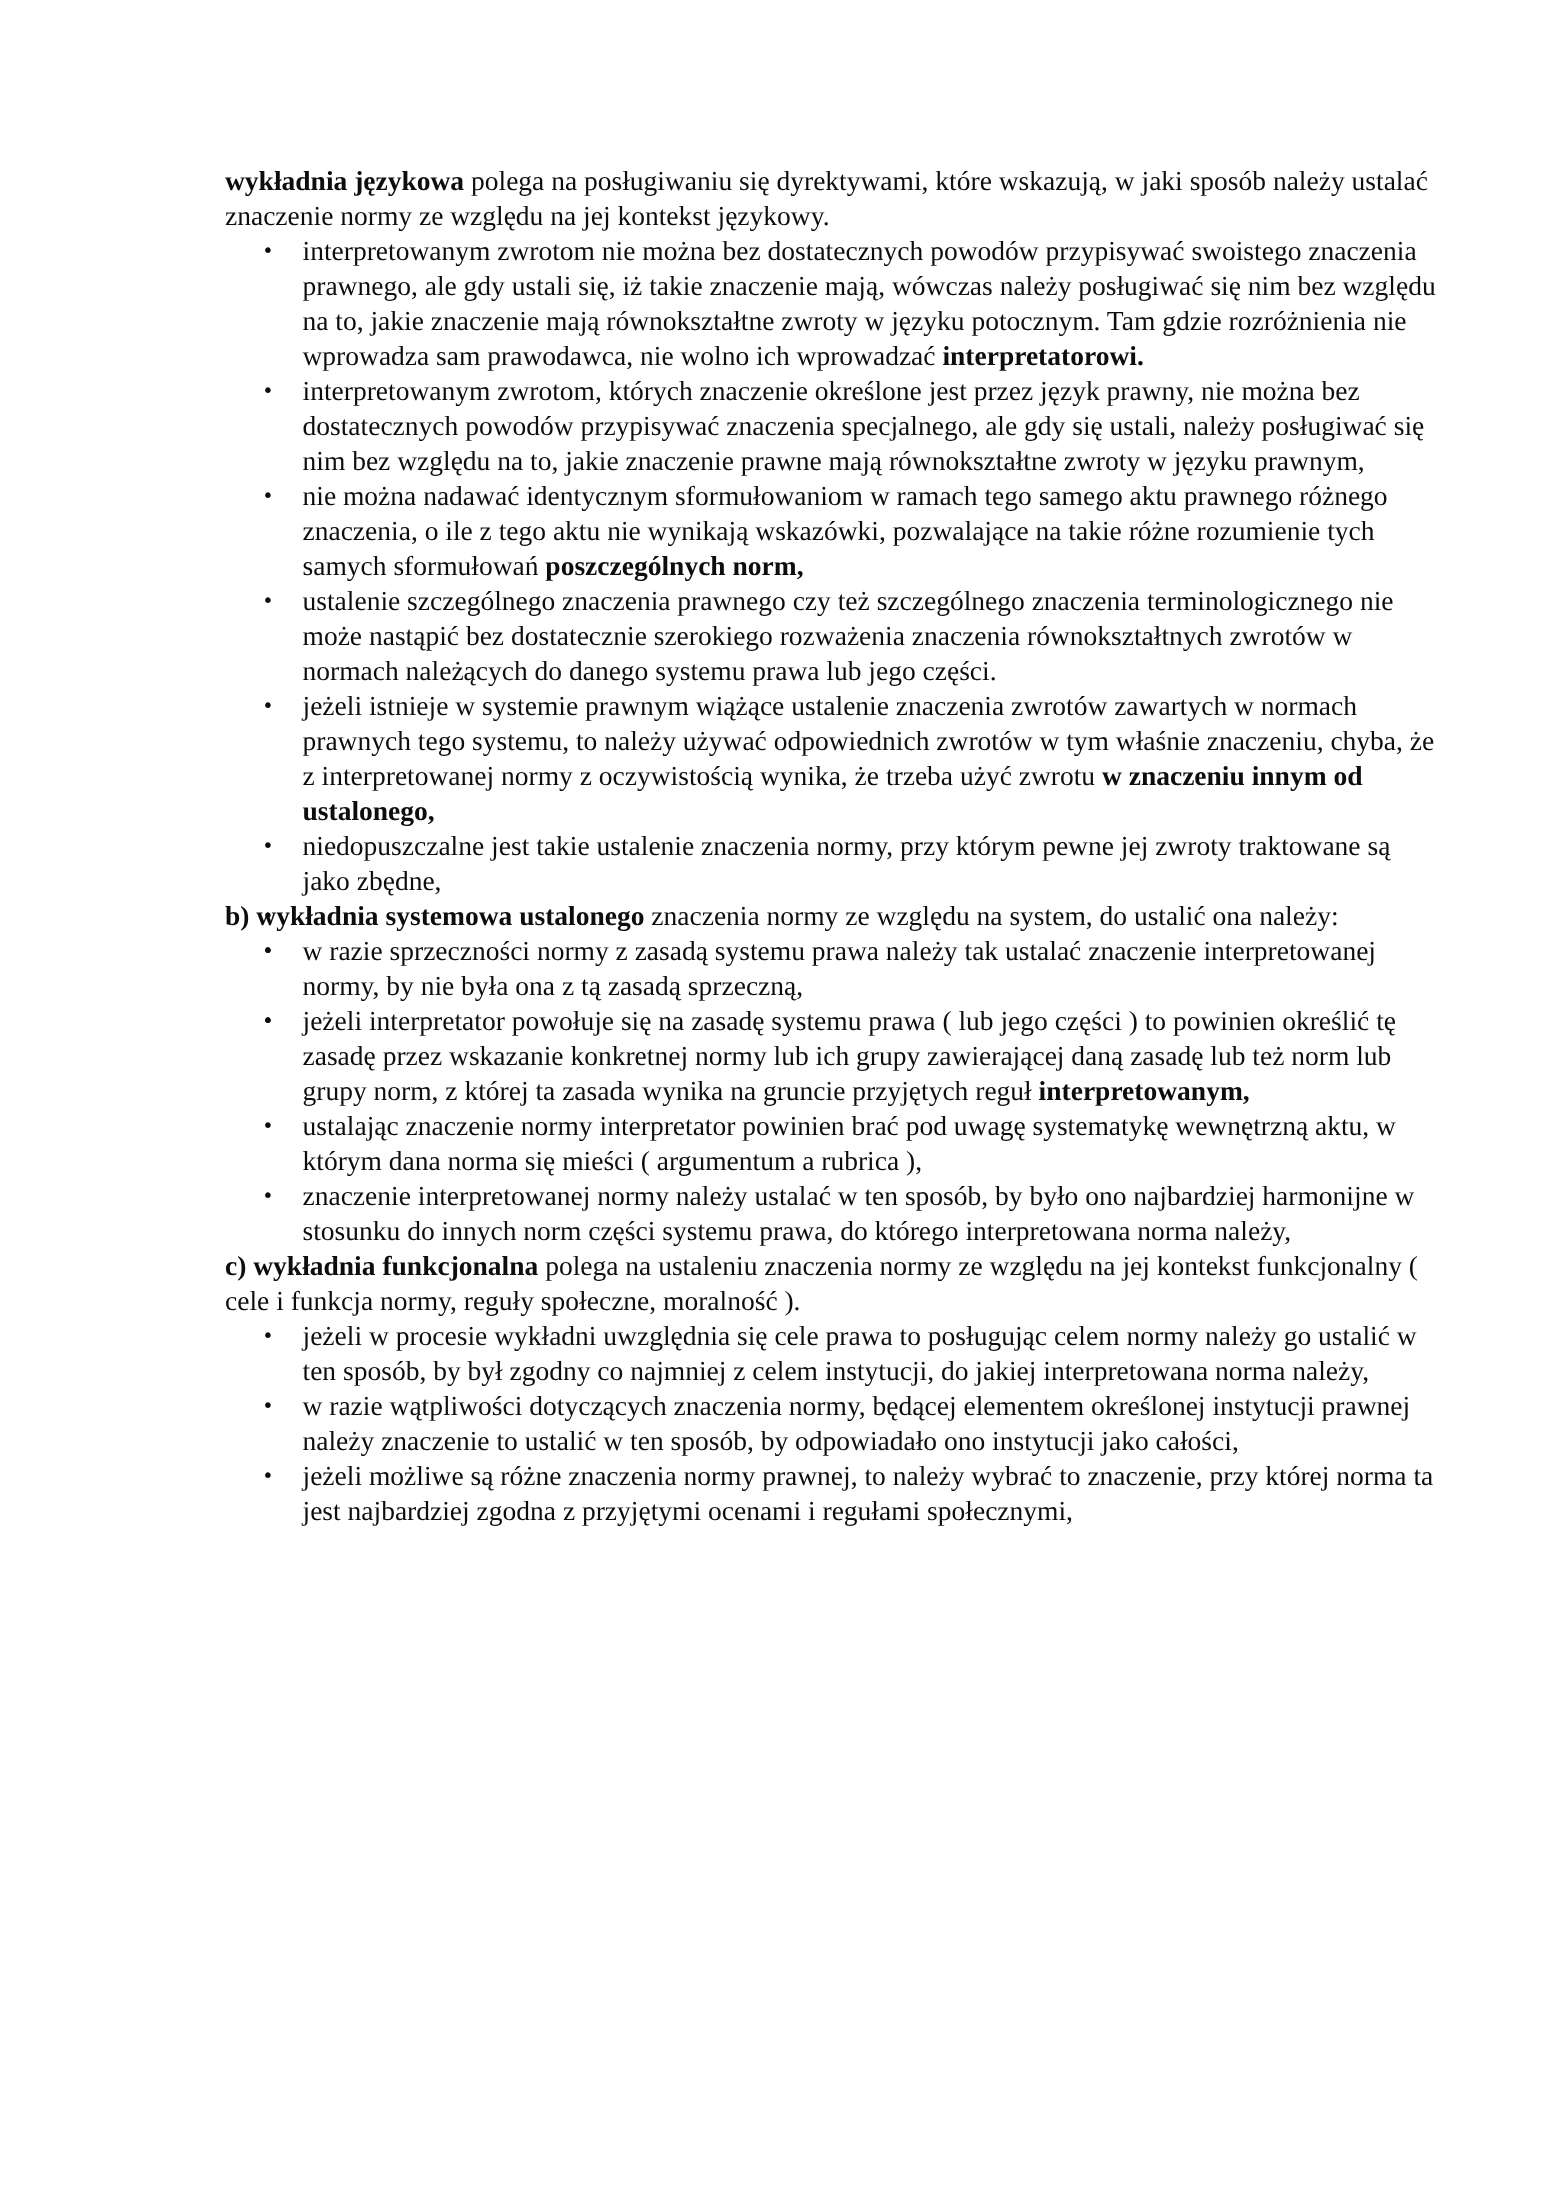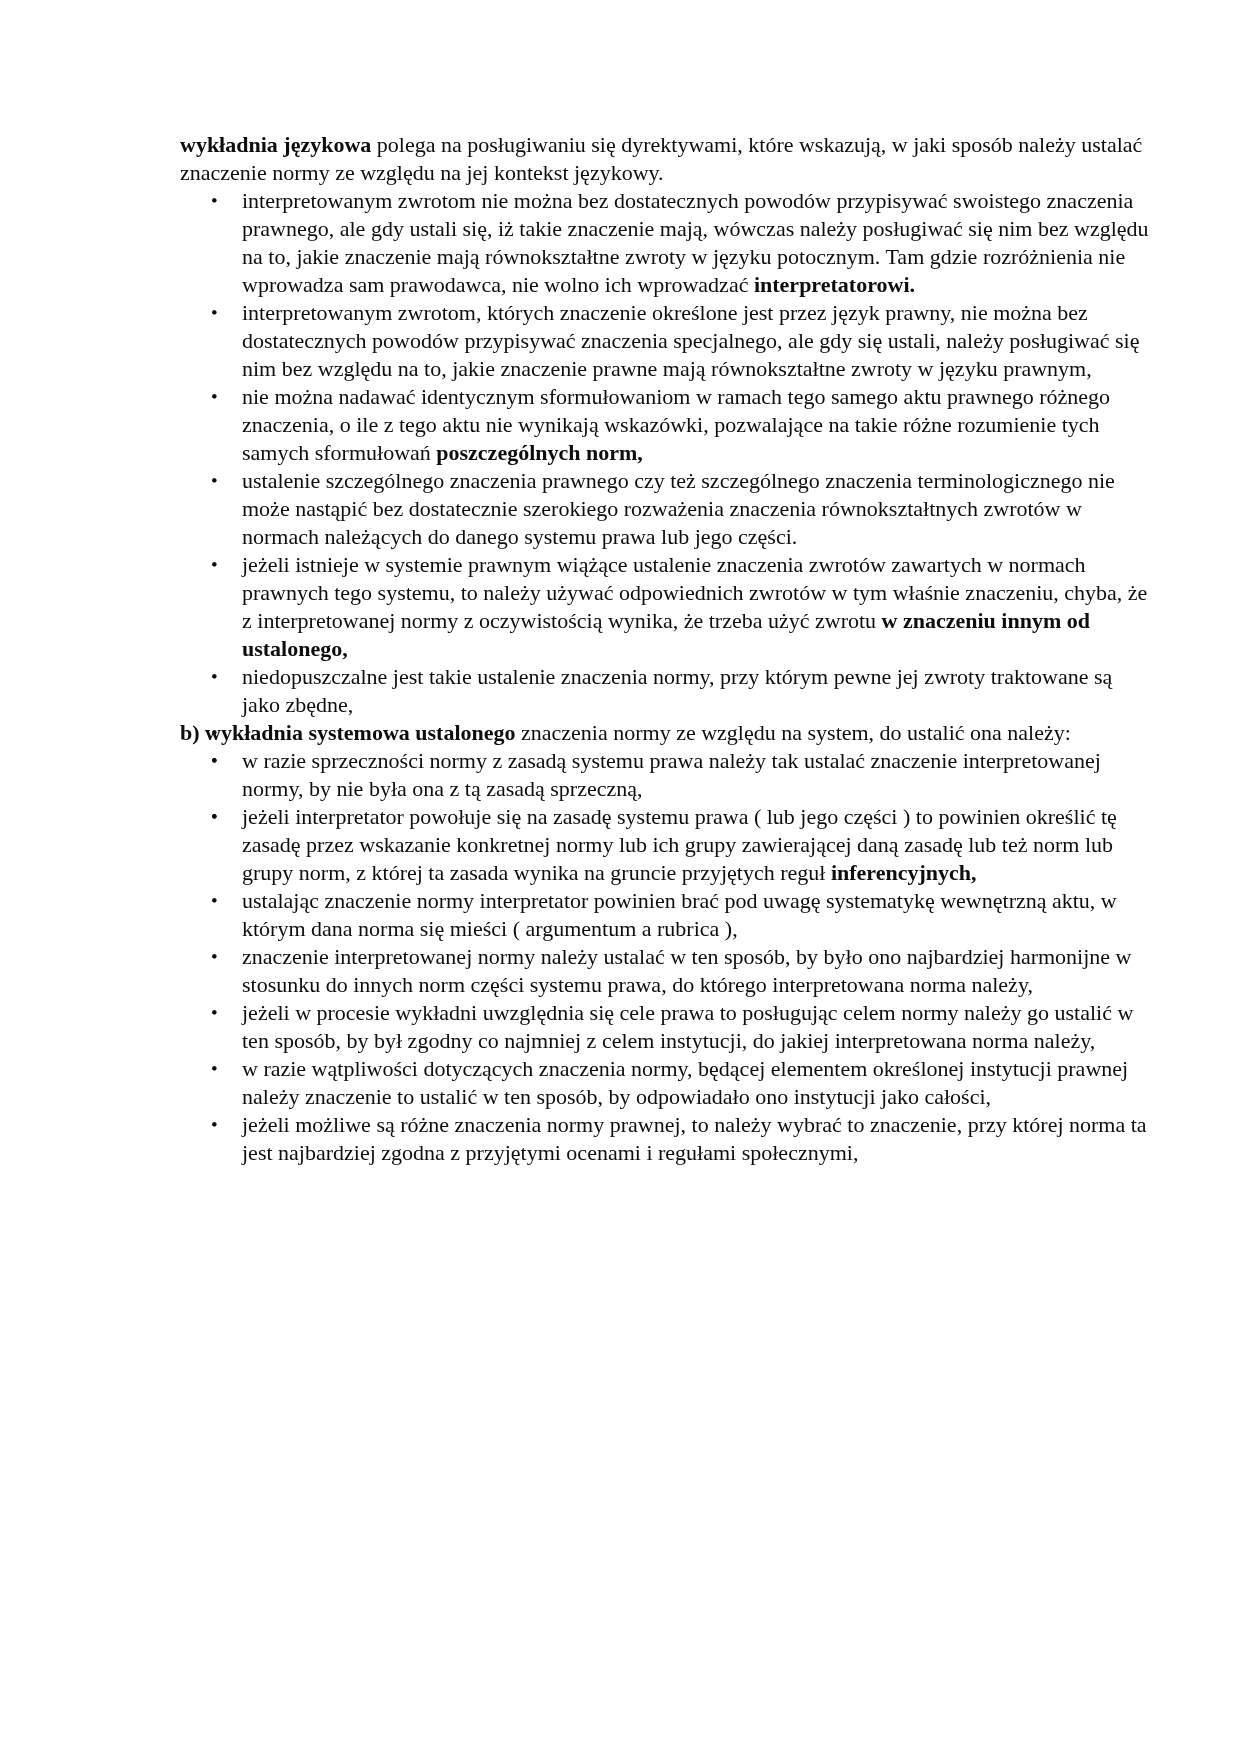--- a/index.html
+++ b/index.html
@@ -71,25 +71,26 @@
       <li><span class="dot">•</span><span>niedopuszczalne jest takie ustalenie znaczenia normy, przy którym pewne jej zwroty traktowane są jako zbędne,</span></li>
       <li><span class="dot">•</span></li>
     </ul>
 
     <p class="para"><span class="b">b) wykładnia systemowa ustalonego</span><span> znaczenia normy ze względu na system, do ustalić ona należy:</span></p>
 
     <ul class="blist">
       <li><span class="dot">•</span></li>
       <li><span class="dot">•</span><span>w razie sprzeczności normy z zasadą systemu prawa należy tak ustalać znaczenie interpretowanej normy, by nie była ona z tą zasadą sprzeczną,</span></li>
       <li><span class="dot">•</span></li>
-      <li><span class="dot">•</span><span>jeżeli interpretator powołuje się na zasadę systemu prawa ( lub jego części ) to powinien określić tę zasadę przez wskazanie konkretnej normy lub ich grupy zawierającej daną zasadę lub też norm lub grupy norm, z której ta zasada wynika na gruncie przyjętych reguł </span><span class="b">inferencyjnych,</span></li>
+      <li><span class="dot">•</span><span>jeżeli interpretator powołuje się na zasadę systemu prawa ( lub jego części ) to powinien określić tę zasadę przez wskazanie konkretnej normy lub ich grupy zawierającej daną zasadę lub też norm lub grupy norm, z której ta zasada wynika na gruncie przyjętych reguł </span><span class="b">interpretowanym,</span></li>
       <li><span class="dot">•</span><span>ustalając znaczenie normy interpretator powinien brać pod uwagę systematykę wewnętrzną aktu, w którym dana norma się mieści ( argumentum a rubrica ),</span></li>
       <li><span class="dot">•</span><span>znaczenie interpretowanej normy należy ustalać w ten sposób, by było ono najbardziej harmonijne w stosunku do innych norm części systemu prawa, do którego interpretowana norma należy,</span></li>
     </ul>
 
+    <p class="para"><span class="b">c) wykładnia funkcjonalna</span><span> polega na ustaleniu znaczenia normy ze względu na jej kontekst funkcjonalny ( cele i funkcja normy, reguły społeczne, moralność ).</span></p>
 
     <ul class="blist">
       <li><span class="dot">•</span><span>jeżeli w procesie wykładni uwzględnia się cele prawa to posługując celem normy należy go ustalić w ten sposób, by był zgodny co najmniej z celem instytucji, do jakiej interpretowana norma należy,</span></li>
       <li><span class="dot">•</span><span>w razie wątpliwości dotyczących znaczenia normy, będącej elementem określonej instytucji prawnej należy znaczenie to ustalić w ten sposób, by odpowiadało ono instytucji jako całości,</span></li>
       <li><span class="dot">•</span><span>jeżeli możliwe są różne znaczenia normy prawnej, to należy wybrać to znaczenie, przy której norma ta jest najbardziej zgodna z przyjętymi ocenami i regułami społecznymi,</span></li>
     </ul>
 
   </div>
 </div>
 

